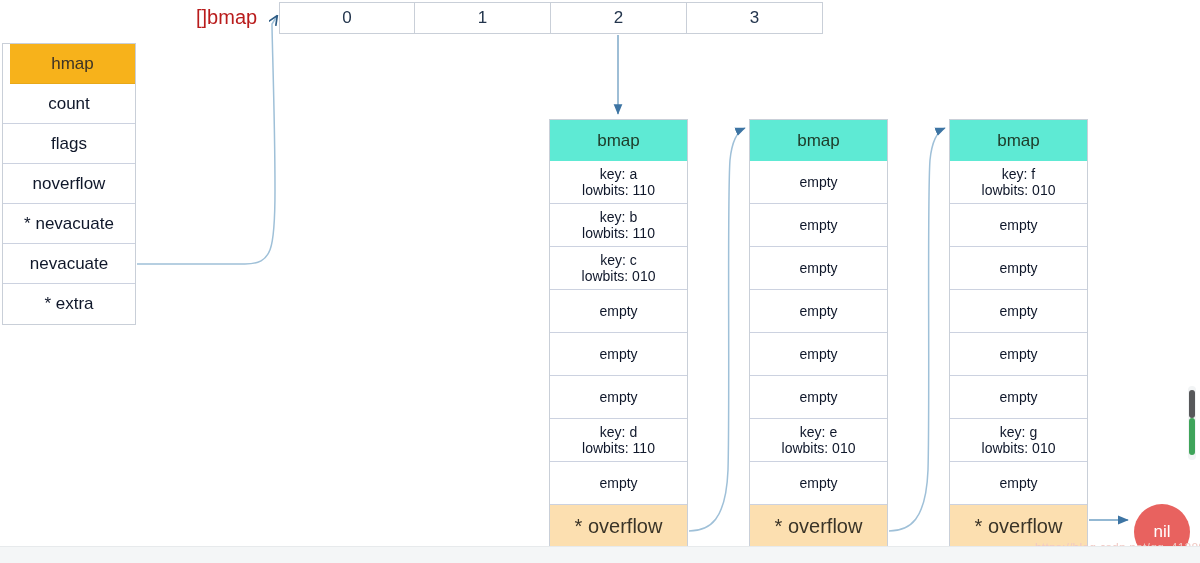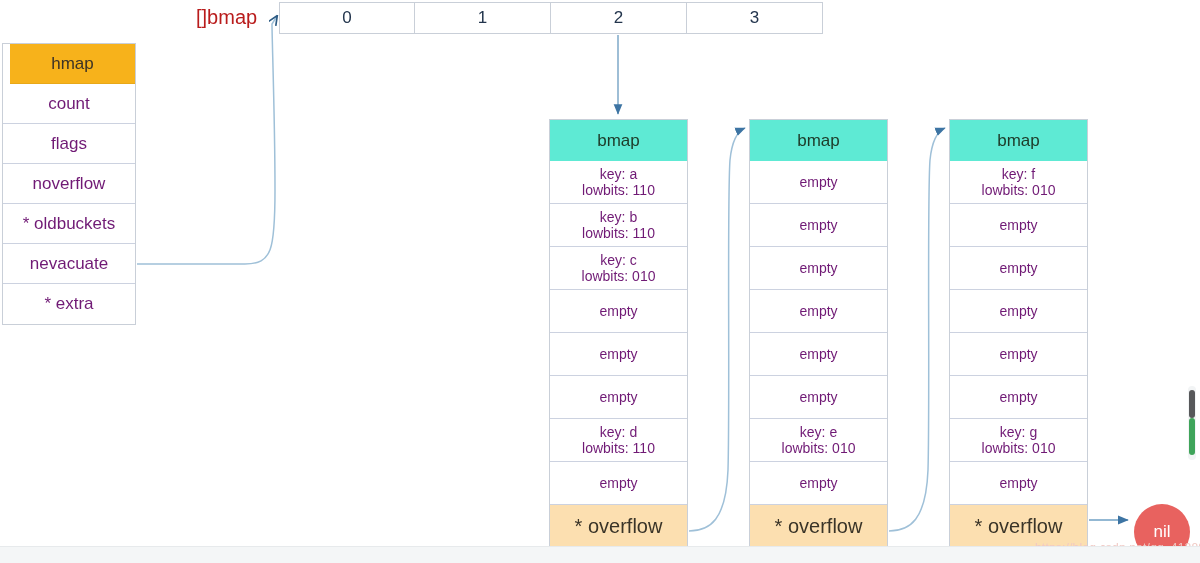--- a/index.html
+++ b/index.html
@@ -33,21 +33,21 @@
     box-sizing: border-box;
     border: 1px solid #c9cfd8;
     background: #ffffff;
   }
   .row {
     box-sizing: border-box;
     display: flex;
     align-items: center;
     justify-content: center;
     text-align: center;
-    color: #701a75;
+    color: #0f172a;
     border-bottom: 1px solid #ccd2e0;
     line-height: 1.15;
   }
   .row:last-child { border-bottom: none; }
 
   
   #hmap {
     left: 2px;
     top: 43px;
     width: 134px;
@@ -227,21 +227,21 @@
     <div class="cell">1</div>
     <div class="cell">2</div>
     <div class="cell">3</div>
   </div>
 
   <div id="hmap" class="struct">
     <div class="row header">hmap</div>
     <div class="row">count</div>
     <div class="row">flags</div>
     <div class="row">noverflow</div>
-    <div class="row">* oldbuckets</div>
+    <div class="row">* nevacuate</div>
     <div class="row">nevacuate</div>
     <div class="row">* extra</div>
   </div>
 
   <div id="bmap0" class="struct bmap">
     <div class="row header">bmap</div>
     <div class="row">
       <span class="kv-line">key: a</span>
       <span class="kv-line">lowbits: 110</span>
     </div>

